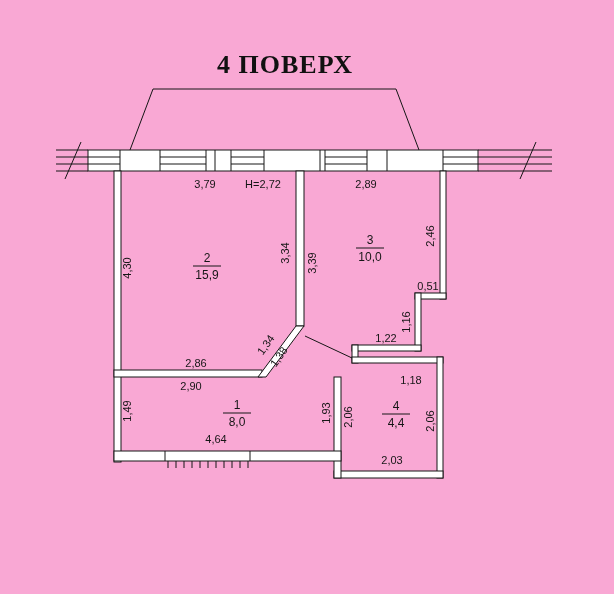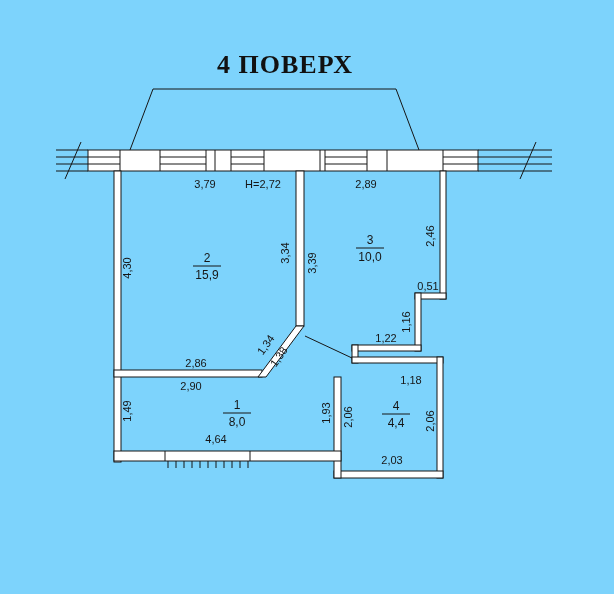--- a/index.html
+++ b/index.html
@@ -1,18 +1,18 @@
 <!DOCTYPE html>
 <html><head>
 <meta charset="utf-8">
 <style>
   html,body{margin:0;padding:0;background:#ffffff;}
   body{width:614px;height:594px;position:relative;overflow:hidden;
        font-family:"Liberation Sans",sans-serif;}
-  .stage{position:absolute;left:0;top:0;width:614px;height:594px;background:#7dd3fc;}
+  .stage{position:absolute;left:0;top:0;width:614px;height:594px;background:#f9a8d4;}
   .plan-title{
     position:absolute;left:0;top:50px;width:570px;text-align:center;
     font-family:"Liberation Serif",serif;font-weight:bold;font-size:26px;
     color:#111;letter-spacing:1px;
   }
   svg{position:absolute;left:0;top:0;}
   .wall{fill:#ffffff;stroke:#161616;stroke-width:1;}
   .thin{fill:none;stroke:#161616;stroke-width:1;}
   .dim{font-family:"Liberation Sans",sans-serif;font-size:11px;fill:#161616;}
   .room-num{font-family:"Liberation Sans",sans-serif;font-size:12px;fill:#161616;}

